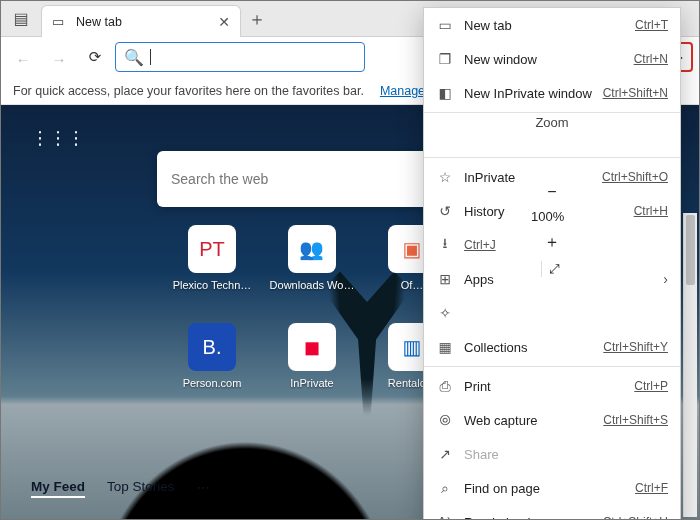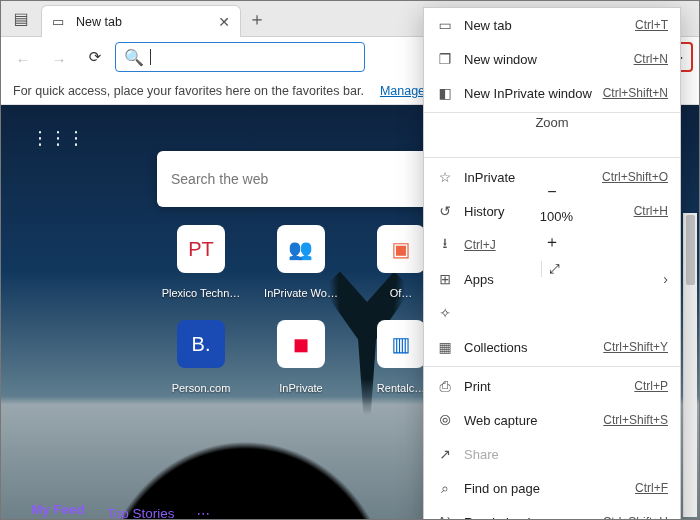--- a/index.html
+++ b/index.html
@@ -33,41 +33,41 @@
     background:
       radial-gradient(ellipse at 35% 120%, #000 0%, #000 22%, transparent 23%),
       linear-gradient(180deg, #0d2340 0%, #12385e 40%, #5e7d8e 70%, #9aa7ae 72%, #6d7f87 100%);
   }
   .tail { position:absolute; left:46%; top:40%; width:90px; height:170px;
     background: radial-gradient(ellipse at 50% 0%, #0a1a22 0%, #0a1a22 45%, transparent 60%);
     clip-path: polygon(48% 100%, 40% 40%, 0% 10%, 20% 0%, 50% 18%, 80% 0%, 100% 10%, 60% 40%, 52% 100%);
   }
   .apps-grid-icon { position:absolute; left:30px; top:22px; width:18px; height:18px; color:#fff; font-size:18px; cursor:pointer;}
   .searchbar { position:absolute; left:156px; top:46px; width:360px; height:56px; background:#fff; border-radius:6px; display:flex; align-items:center; padding:0 14px; color:#767676; font-size:14px; box-shadow:0 2px 8px rgba(0,0,0,.25);}
-  .tiles { position:absolute; left:160px; top:120px; display:grid; grid-template-columns:repeat(4, 80px); gap:21px 20px;}
+  .tiles { position:absolute; left:171px; top:120px; display:grid; grid-template-columns:repeat(4, 80px); gap:32px 20px;}
   .tile { display:flex; flex-direction:column; align-items:center; gap:6px; cursor:pointer;}
   .tile .box { width:48px; height:48px; background:#fff; border-radius:8px; display:flex; align-items:center; justify-content:center; font-size:20px;}
-  .tile .lbl { font-size:11px; color:#fff; text-align:right; text-shadow:0 1px 2px rgba(0,0,0,.6); white-space:nowrap; overflow:hidden; text-overflow:ellipsis; max-width:90px;margin-top:8px;}
-  .feedbar { position:absolute; left:0; right:0; bottom:0; height:42px; display:flex; align-items:flex-end; padding:0 30px; gap:22px; color:#8b5cf6; font-size:13.5px;}
+  .tile .lbl { font-size:11px; color:#fff; text-align:right; text-shadow:0 1px 2px rgba(0,0,0,.6); white-space:nowrap; overflow:hidden; text-overflow:ellipsis; max-width:90px;}
+  .feedbar { position:absolute; left:0; right:0; bottom:0; height:42px; display:flex; align-items:flex-start; padding:0 30px; gap:22px; color:#0f172a; font-size:13.5px;}
   .feedbar .active { font-weight:700; border-bottom:2px solid #fff; padding-bottom:2px;}
   .feedbar .dots { letter-spacing:2px;}
   .personalize { margin-left:auto; border:1px solid #fff; border-radius:4px; padding:5px 12px; display:flex; align-items:center; gap:6px; cursor:pointer;}
   
   .menu { position:absolute; top:6px; right:18px; width:258px; background:#fff; border:1px solid #ccc; box-shadow:0 6px 24px rgba(0,0,0,.25); font-size:13px; color:#222; z-index:50;}
   .menu .row { display:flex; align-items:center; height:34px; padding:0 12px; gap:10px;}
   .menu .icon { width:18px; text-align:center; color:#555; font-size:14px;}
   .menu .lbl { flex:1; white-space:nowrap; overflow:hidden; text-overflow:ellipsis;}
   .menu .accel { color:#555; font-size:12px;text-decoration:underline;}
   .menu .chev { color:#555; font-size:14px;}
   .menu .sep { height:1px; background:#e1e1e1; margin:2px 0;}
   .menu .zoomrow { display:flex; align-items:center; height:40px; padding:0 12px; gap:8px;flex-direction:column;}
   .menu .zoomrow .zlabel { flex:0 0 52px; color:#444;}
   .menu .zoomrow .zspacer { flex:1;}
   .menu .zoomrow .zbtn { width:26px; height:26px; display:flex; align-items:center; justify-content:center; font-size:16px; cursor:pointer;}
-  .menu .zoomrow .zval { width:42px; text-align:right;}
+  .menu .zoomrow .zval { width:42px; text-align:left;}
   .menu .zoomrow .fs { width:26px; height:26px; display:flex; align-items:center; justify-content:center; border-left:1px solid #ddd; margin-left:4px; cursor:pointer;}
   .menu .disabled { color:#aaa;}
   
   .vscroll { position:absolute; right:2px; top:108px; bottom:4px; width:14px; background:#f1f1f1; border-left:1px solid #e2e2e2;}
   .vscroll .thumb { position:absolute; left:2px; right:2px; top:2px; height:70px; background:#c4c4c4; border-radius:2px;}
 </style>
 </head>
 <body>
 
 <div class="titlebar">
@@ -109,21 +109,21 @@
   <div class="searchbar">
     <span>Search the web</span>
   </div>
   <div class="tiles" id="tiles">
       <div class="tile">
         <div class="box" style="background: rgb(255, 255, 255); color: rgb(204, 34, 51);">PT</div>
         <div class="lbl">Plexico Techn…</div>
       </div>
       <div class="tile">
         <div class="box" style="background: rgb(255, 255, 255); color: rgb(51, 51, 51);">👥</div>
-        <div class="lbl">InPrivate Wo…</div>
+        <div class="lbl">Downloads Wo…</div>
       </div>
       <div class="tile">
         <div class="box" style="background: rgb(255, 255, 255); color: rgb(238, 102, 68);">▣</div>
         <div class="lbl">Of…</div>
       </div>
       <div class="tile" style="visibility: hidden;">
         <div class="box" style="background: transparent; color: rgb(255, 255, 255);"></div>
         <div class="lbl"></div>
       </div>
       <div class="tile">

